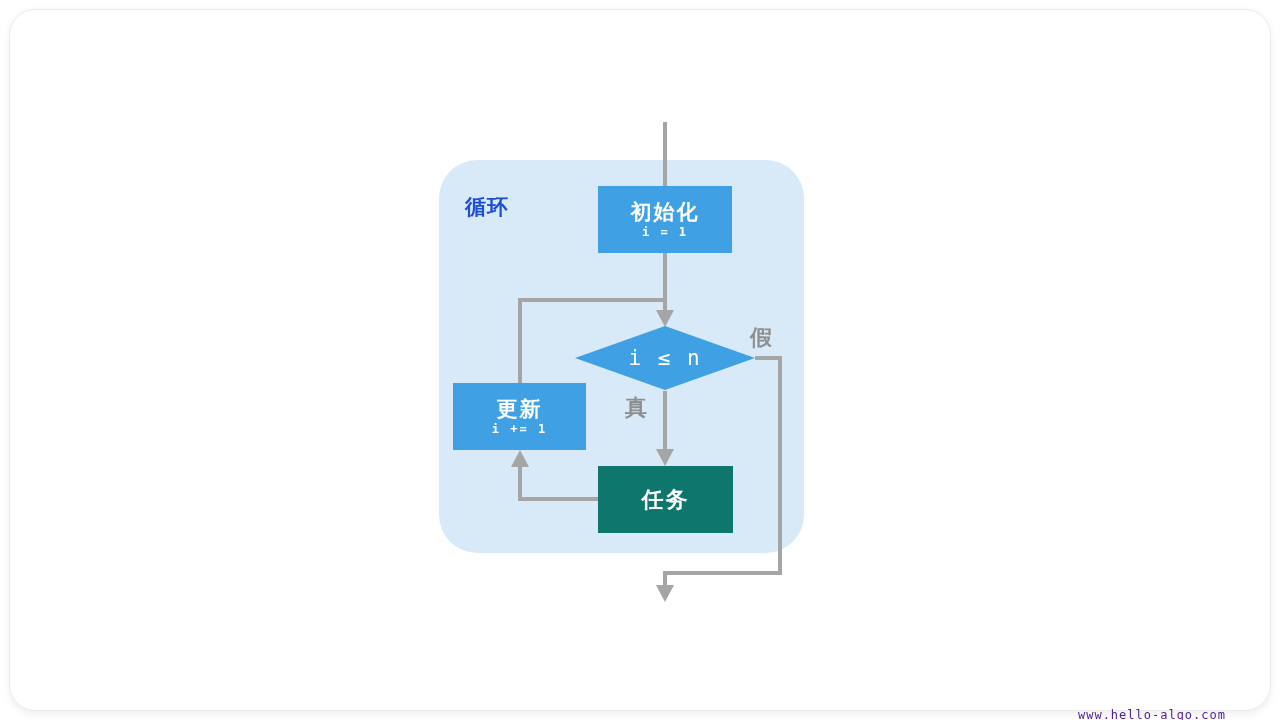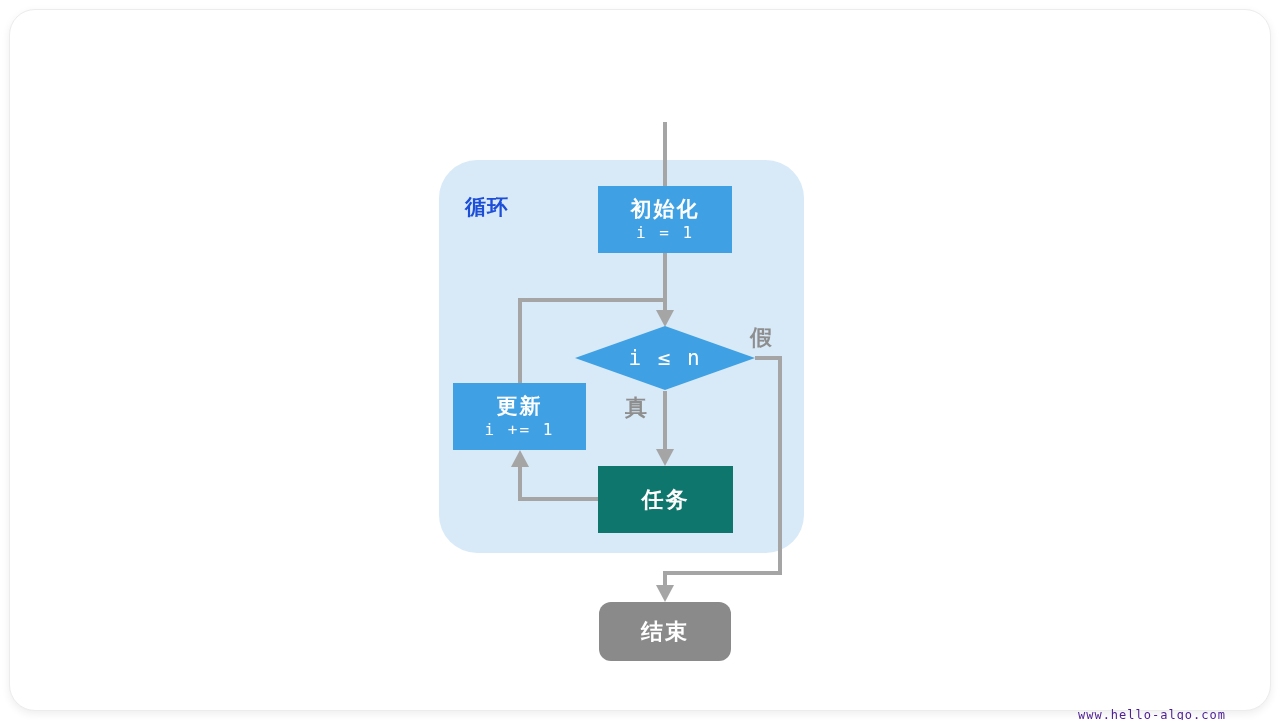--- a/index.html
+++ b/index.html
@@ -47,21 +47,21 @@
     flex-direction: column;
     align-items: center;
     justify-content: center;
     color: #ffffff;
     text-align: center;
     line-height: 1.25;
   }
   .node .cjk  { font-size: 22px; font-weight: bold; letter-spacing: 2px; }
   .node .code {
     font-family: "DejaVu Sans Mono", "Liberation Mono", monospace;
-    font-size: 16px; font-weight: normal; letter-spacing: 2px;
+    font-size: 12px; font-weight: bold; letter-spacing: 2px;
   }
   .terminal  { background: #8a8a8a; border-radius: 12px; }
   .process-blue  { background: #3fa1e3; }
   .process-green { background: #0f766e; }
 
   #node-start  { left: 589px; top: 51px;  width: 128px; height: 61px; }
   #node-init   { left: 588px; top: 176px; width: 134px; height: 67px; }
   #node-update { left: 443px; top: 373px; width: 133px; height: 67px; }
   #node-task   { left: 588px; top: 456px; width: 135px; height: 67px; }
   #node-end    { left: 589px; top: 592px; width: 132px; height: 59px; }
@@ -136,22 +136,19 @@
 
   <div id="node-update" class="node process-blue">
     <span class="cjk" style="font-size:21px;">更新</span>
     <span class="code">i += 1</span>
   </div>
 
   <div id="node-task" class="node process-green">
     <span class="cjk">任务</span>
   </div>
 
-  <div id="node-end" class="node terminal">
-    <span class="cjk">结束</span>
-  </div>
 
   <div id="label-true" class="branch-label">真</div>
   <div id="label-false" class="branch-label">假</div>
 
   <div class="watermark">www.hello-algo.com</div>
 
 </div>
 
 </body></html>

